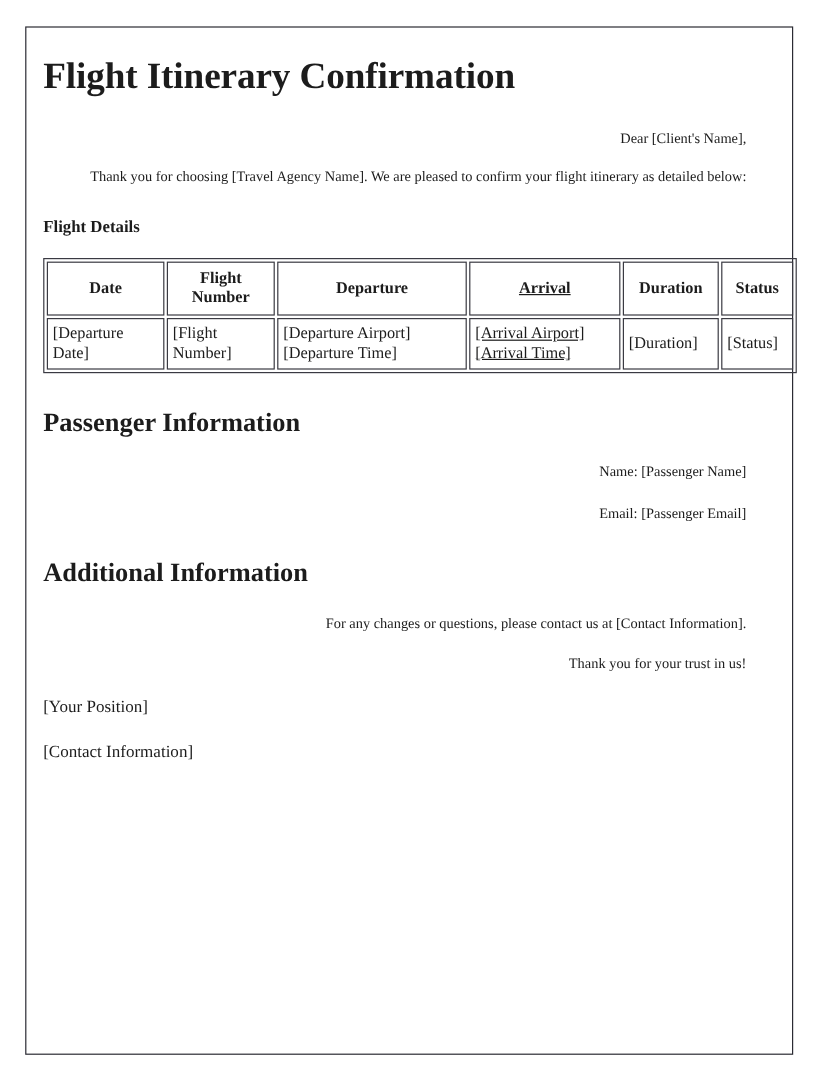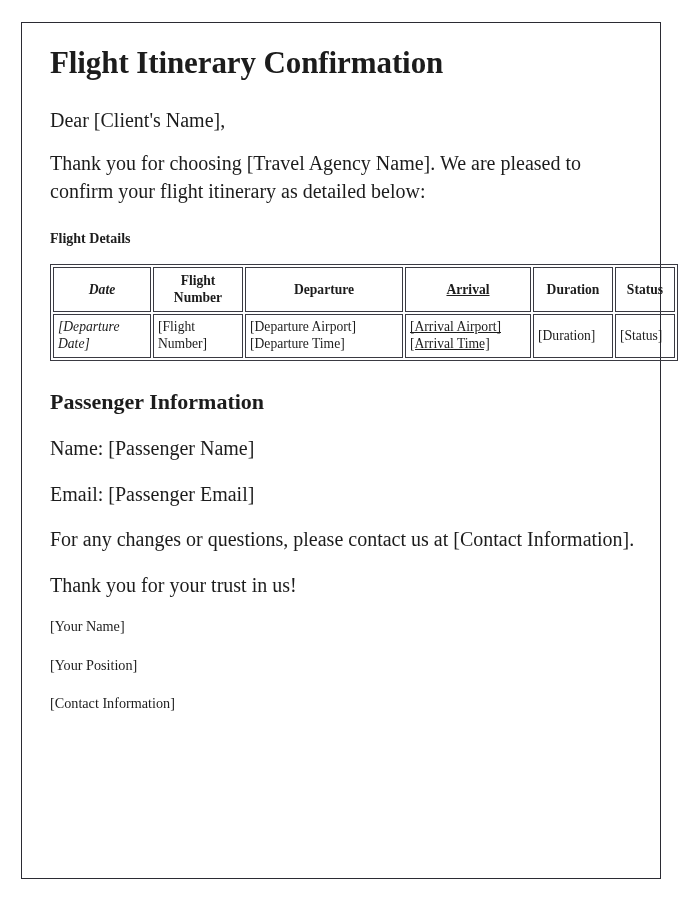--- a/index.html
+++ b/index.html
@@ -22,21 +22,21 @@
     top: 22px;
     width: 640px;
     height: 857px;
     border: 1.5px solid #2b2b33;
     background: #ffffff;
     box-sizing: border-box;
   }
 
   .doc-body {
     position: absolute;
-    left: 28px;
+    left: 14px;
     top: 22px;
     width: 586px;
   }
 
   h1.doc-title {
     font-size: 31px;
     font-weight: bold;
     line-height: 1.15;
     margin: 0 0 26px 0;
     letter-spacing: -0.1px;
@@ -50,23 +50,24 @@
   }
 
   h3.section-heading-sm {
     font-size: 14px;
     font-weight: bold;
     line-height: 1.2;
     margin: 26px 0 16px 0;
   }
 
   p.para {
-    font-size: 20px;
+    font-size: 12px;
     line-height: 1.38;
     margin: 0 0 18px 0;
+    text-align: right;
   }
 
   p.para.tight {
     margin-bottom: 16px;
   }
 
   p.sign-line {
     font-size: 14.2px;
     line-height: 1.38;
     margin: 0 0 19px 0;
@@ -91,21 +92,21 @@
     line-height: 1.22;
   }
   table.flight-table td {
     border: 1.5px solid #3a3a42;
     text-align: left;
     vertical-align: middle;
     padding: 4px 4px;
     line-height: 1.22;
   }
 
-  .col-date      { width: 88px; font-style: italic; }
+  .col-date      { width: 88px; }
   .col-flightno  { width: 80px; }
   .col-departure { width: 148px; margin-left: 22px; }
   .col-arrival   { width: 116px; text-decoration: underline; }
   .col-duration  { width: 70px; }
   .col-status    { width: 50px; }
 
   .cell-line { display: block; white-space: nowrap; }
 </style>
 </head>
 <body>
@@ -157,27 +158,27 @@
         </tr>
       </tbody>
     </table>
 
     <h2 class="section-heading">Passenger Information</h2>
 
     <p class="para">Name: [Passenger Name]</p>
 
     <p class="para">Email: [Passenger Email]</p>
 
+    <h2 class="section-heading">Additional Information</h2>
 
     <p class="para">For any changes or questions, please contact us at [Contact Information].</p>
 
     <p class="para">Thank you for your trust in us!</p>
 
 
-    <p class="sign-line">[Your Name]</p>
 
     <p class="sign-line">[Your Position]</p>
 
 
     <p class="sign-line">[Contact Information]</p>
 
   </div>
 </div>
 
 </body></html>

